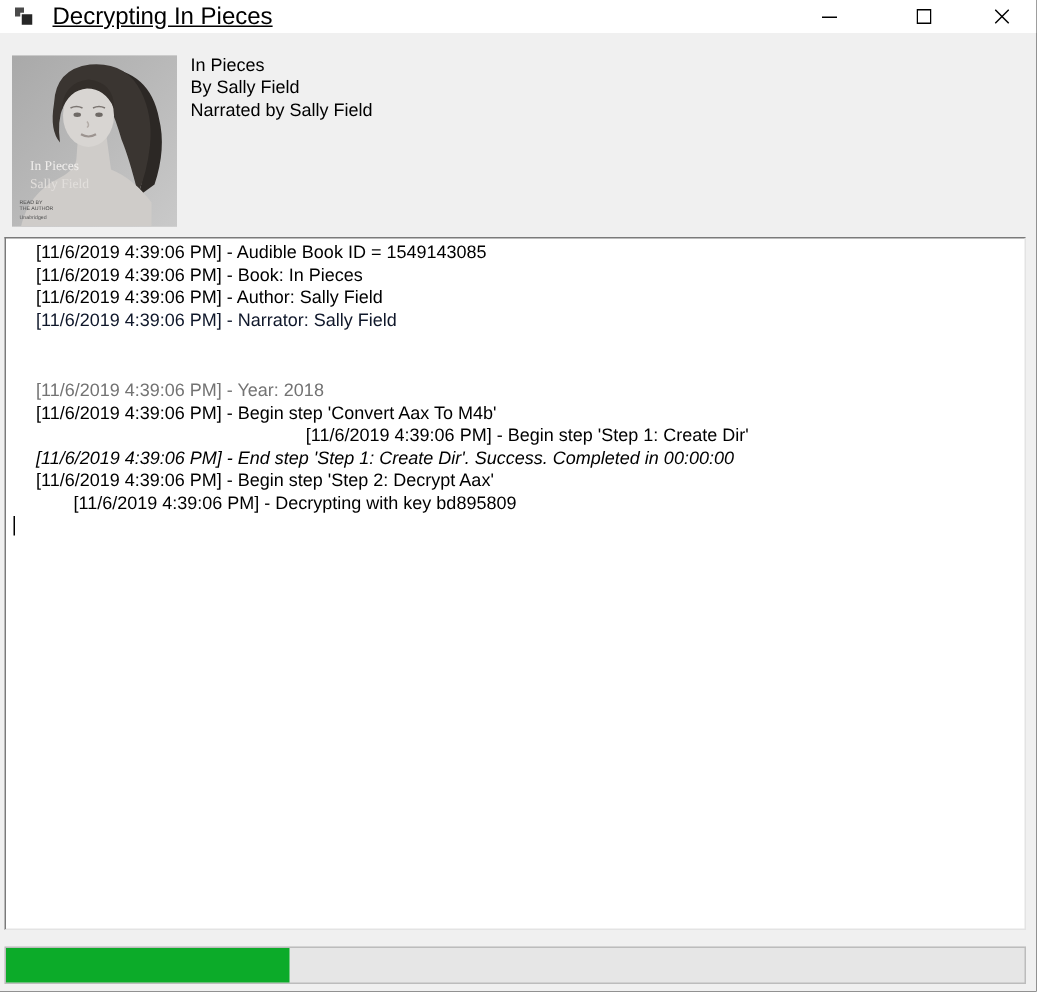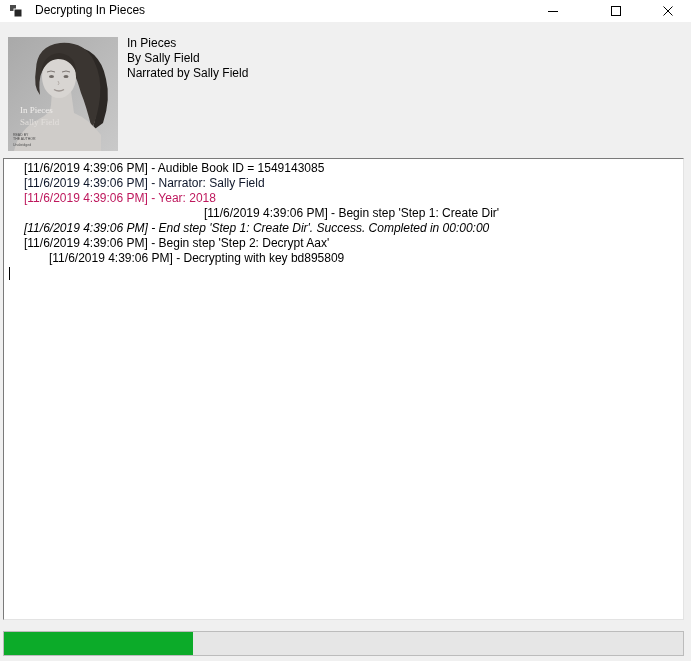--- a/index.html
+++ b/index.html
@@ -19,21 +19,21 @@
     position: absolute; top: 0; left: 0;
     width: 691px; height: 22px;
     background: #ffffff;
   }
   .app-icon {
     position: absolute; left: 9px; top: 4px;
     width: 14px; height: 14px; display: block;
   }
   .title-text {
     position: absolute; left: 35px; top: 3px;
-    font-size: 12px; color: #000000; white-space: nowrap;
+    font-size: 16px; color: #000000; white-space: nowrap; text-decoration: underline;
   }
   .cap-btn {
     position: absolute; top: 0; height: 22px; width: 46px;
     display: flex; align-items: center; justify-content: center;
     cursor: default;
   }
   .cap-btn.min   { right: 115px; }
   .cap-btn.max   { right: 52px; }
   .cap-btn.close { right: 0; }
 
@@ -145,22 +145,25 @@
   </div>
 
   <div class="book-info">
     <div>In Pieces</div>
     <div>By Sally Field</div>
     <div>Narrated by Sally Field</div>
   </div>
 
   <div class="log">
     <div class="log-line" style="color: rgb(0, 0, 0);">[11/6/2019 4:39:06 PM] - Audible Book ID = 1549143085</div>
+    <div class="log-line" style="color: rgb(0, 0, 0);">[11/6/2019 4:39:06 PM] - Book: In Pieces</div>
+    <div class="log-line" style="color: rgb(0, 0, 0);">[11/6/2019 4:39:06 PM] - Author: Sally Field</div>
     <div class="log-line" style="color: #0f172a;">[11/6/2019 4:39:06 PM] - Narrator: Sally Field</div>
-    <div class="log-line" style="color: #be185d;">[11/6/2019 4:39:06 PM] - Year: 2018</div>
+    <div class="log-line" style="color: #737373; margin-top: 32px;">[11/6/2019 4:39:06 PM] - Year: 2018</div>
+    <div class="log-line" style="color: rgb(0, 0, 0);">[11/6/2019 4:39:06 PM] - Begin step 'Convert Aax To M4b'</div>
     <div class="log-line" style="color: rgb(0, 0, 0); text-align: center;">[11/6/2019 4:39:06 PM] - Begin step 'Step 1: Create Dir'</div>
     <div class="log-line" style="color: rgb(0, 0, 0); font-style: italic;">[11/6/2019 4:39:06 PM] - End step 'Step 1: Create Dir'. Success. Completed in 00:00:00</div>
     <div class="log-line" style="color: rgb(0, 0, 0);">[11/6/2019 4:39:06 PM] - Begin step 'Step 2: Decrypt Aax'</div>
     <div class="log-line" style="color: rgb(0, 0, 0); margin-left: 25px;">[11/6/2019 4:39:06 PM] - Decrypting with key bd895809</div>
     <div class="caret-line">
       <span class="caret"></span>
     </div>
   </div>
 
   <div class="progress" style="background-color: rgb(230, 230, 230); border-color: rgb(188, 188, 188);">

